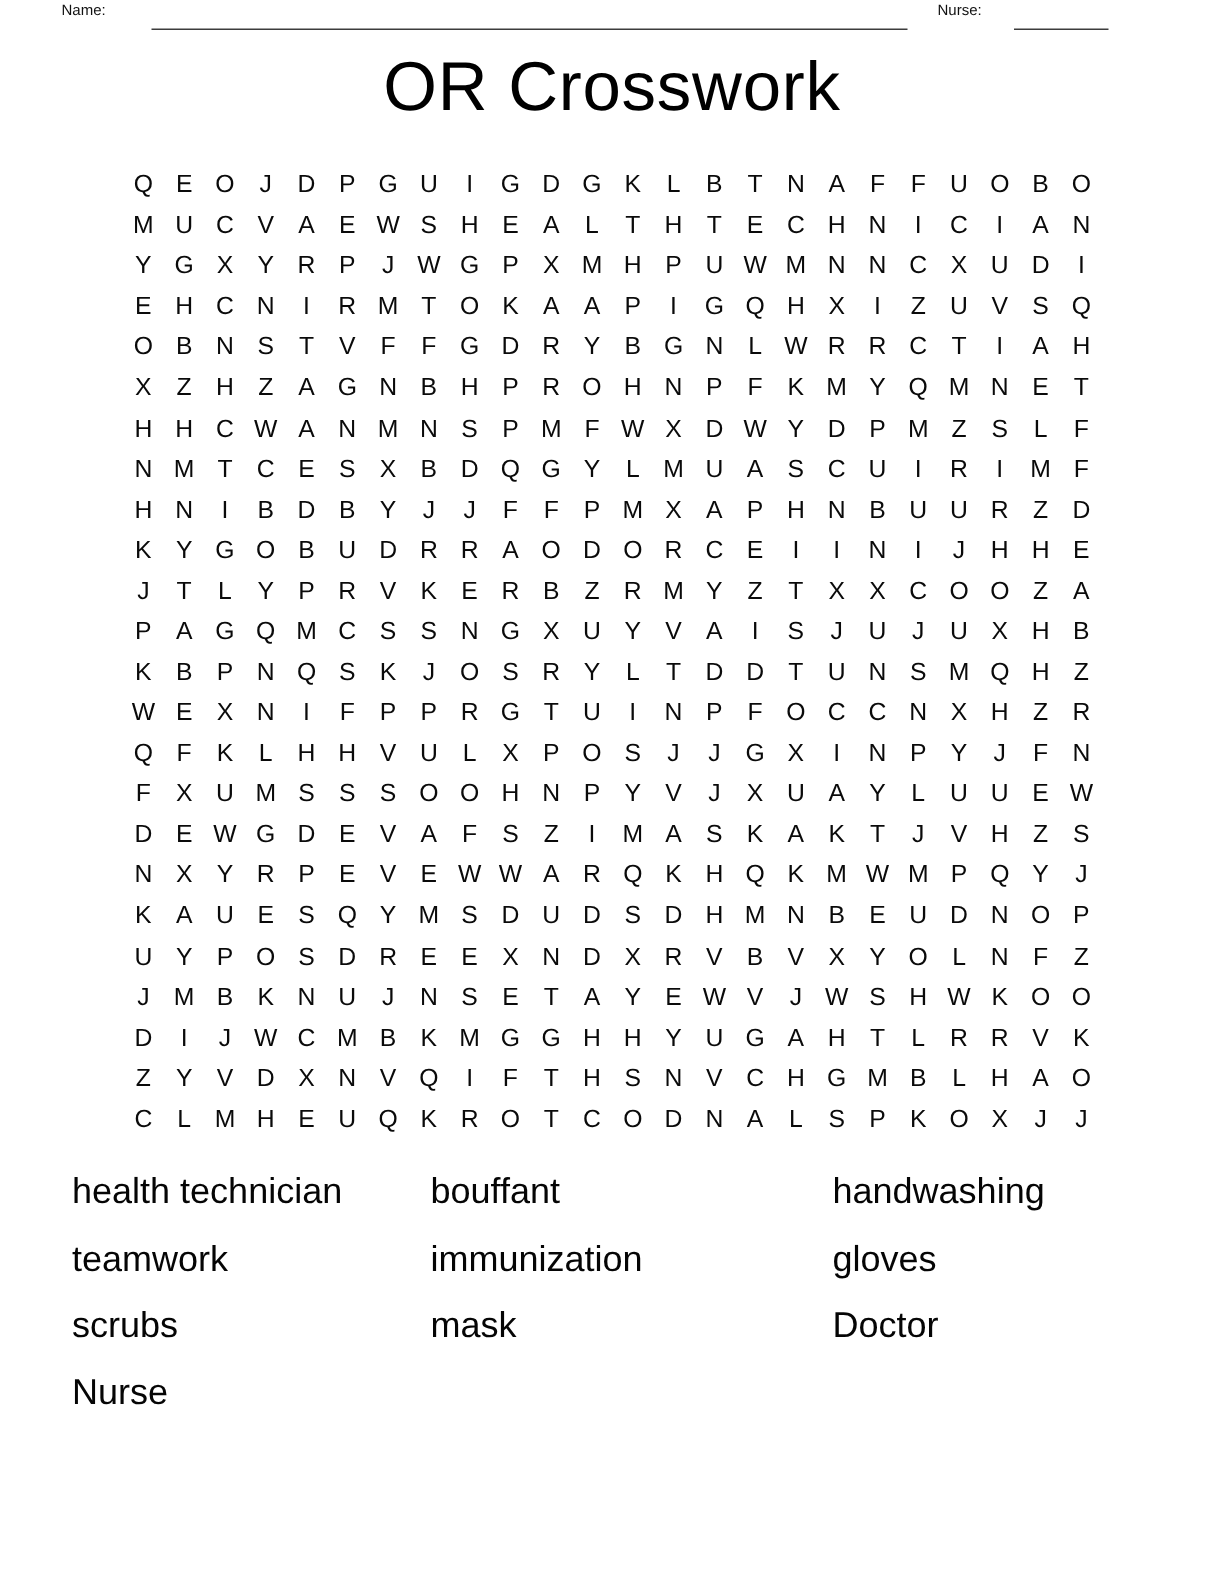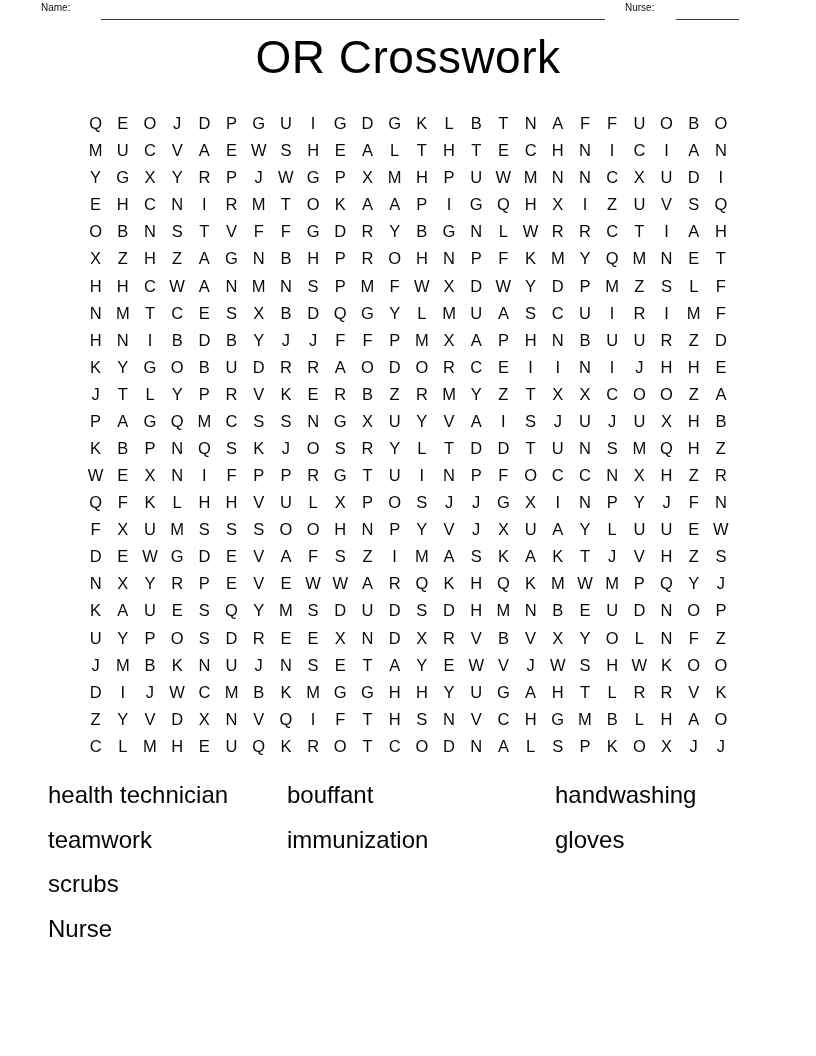--- a/index.html
+++ b/index.html
@@ -653,18 +653,20 @@
 <div class="word-list">
   <div class="word-col word-col-1">
       <div class="word-item">health technician</div>
       <div class="word-item">teamwork</div>
       <div class="word-item">scrubs</div>
       <div class="word-item">Nurse</div>
     </div>
   <div class="word-col word-col-2">
       <div class="word-item">bouffant</div>
       <div class="word-item">immunization</div>
+      <div class="word-item">mask</div>
     </div>
   <div class="word-col word-col-3">
       <div class="word-item">handwashing</div>
       <div class="word-item">gloves</div>
+      <div class="word-item">Doctor</div>
     </div>
 </div>
 
 </body></html>

